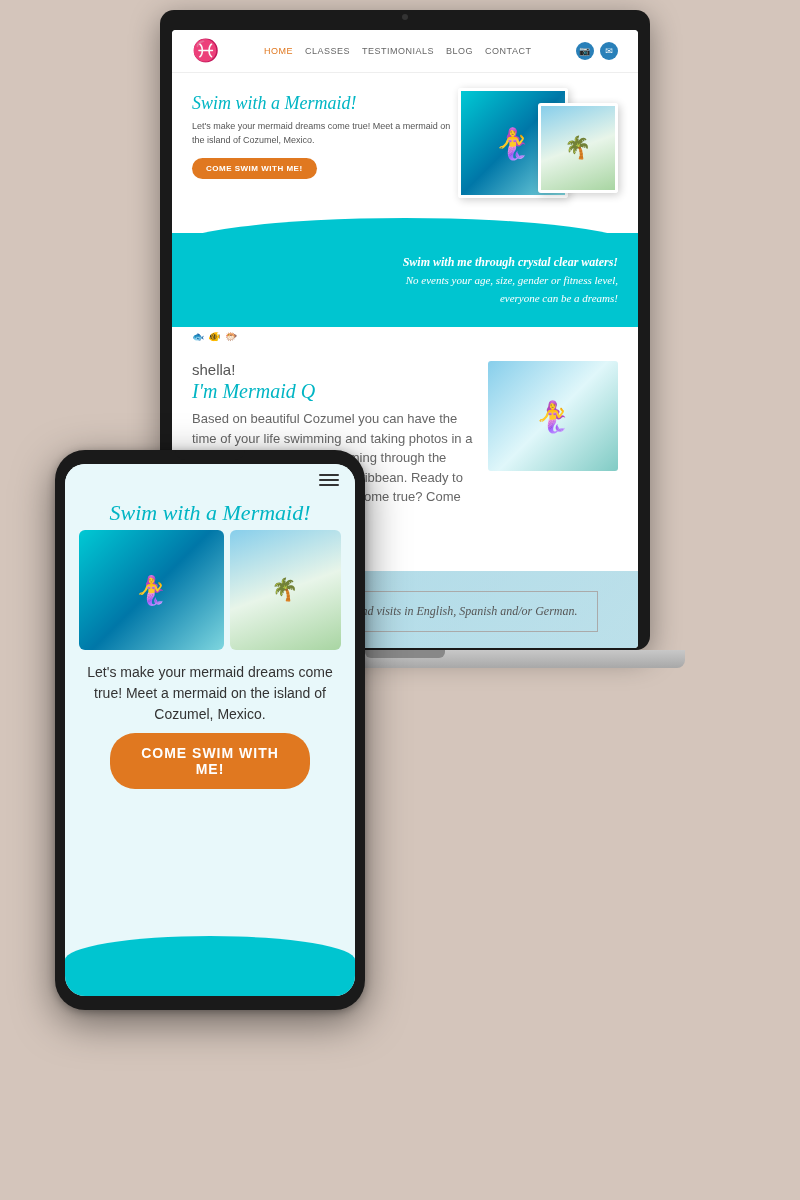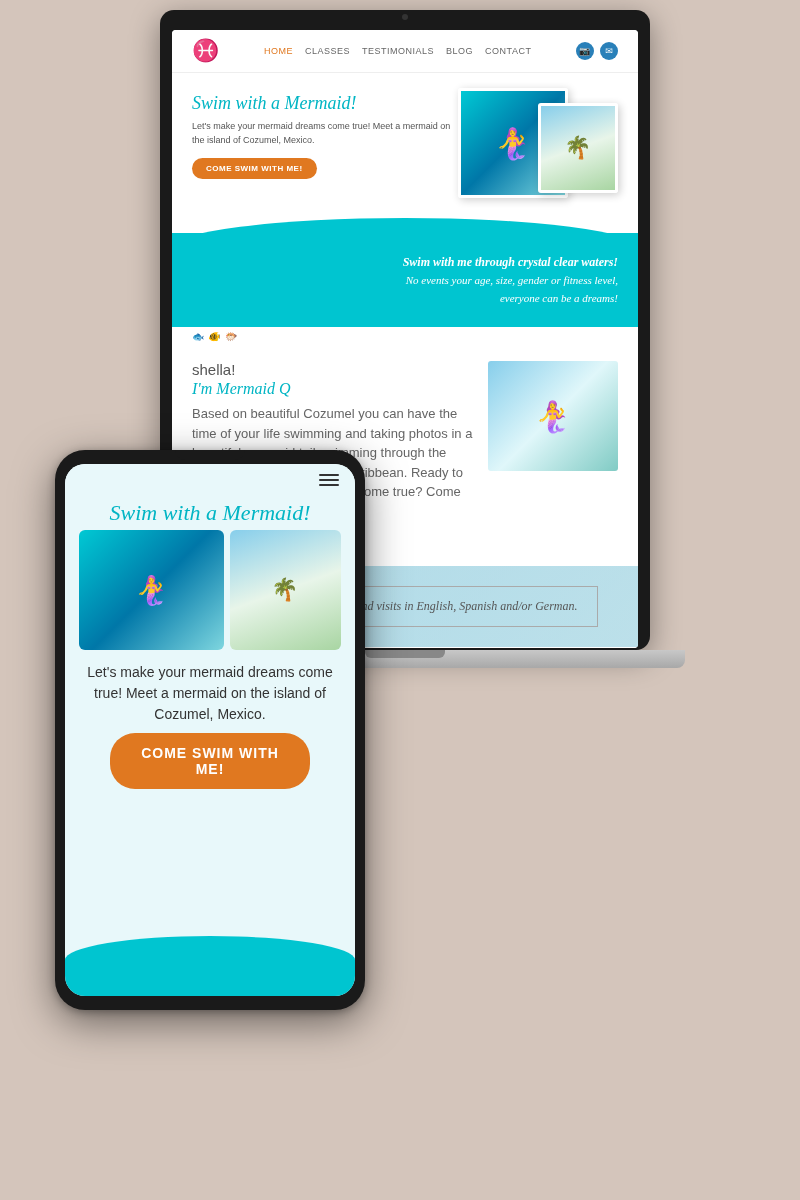--- a/index.html
+++ b/index.html
@@ -217,21 +217,21 @@
       align-items: flex-start;
     }
     .about-text { flex: 1; }
     .about-subtitle {
       font-size: 15px;
       color: #555;
       font-family: Arial, sans-serif;
       margin-bottom: 2px;
     }
     .about-title {
-      font-size: 16px;
+      font-size: 20px;
       color: #00b5c4;
       font-style: italic;
       margin-bottom: 6px;
     }
     .about-body {
       font-size: 13px;
       color: #666;
       line-height: 1.5;
       font-family: Arial, sans-serif;
       margin-bottom: 8px;

